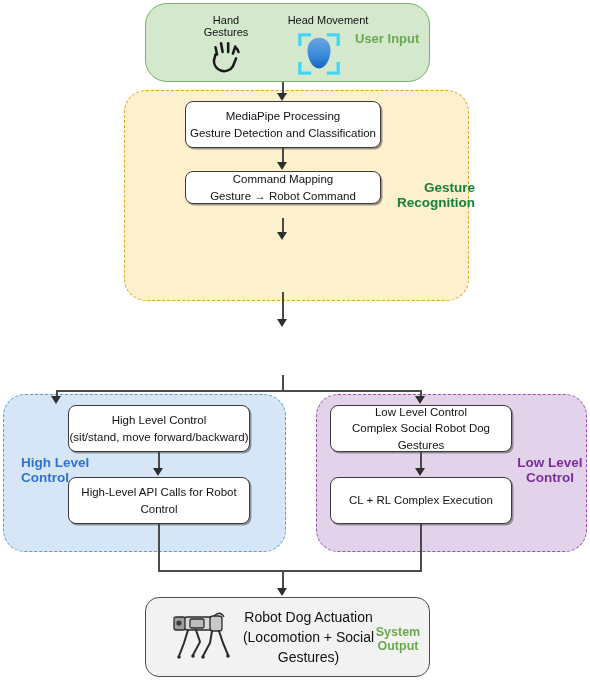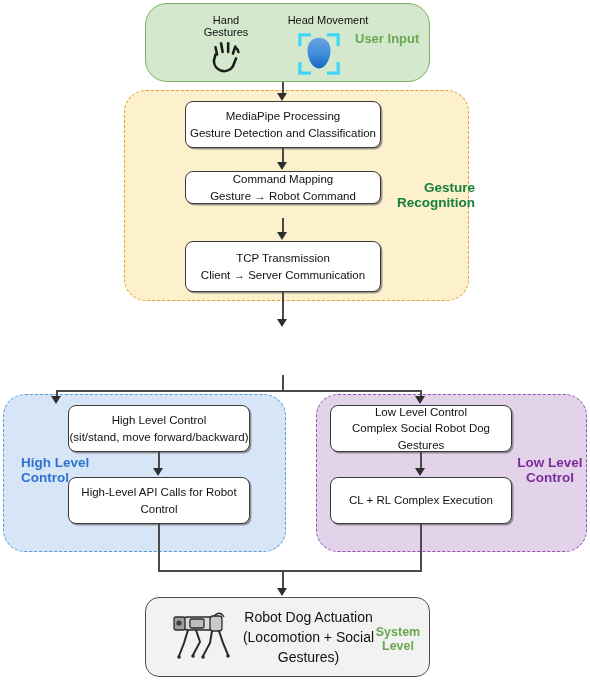--- a/index.html
+++ b/index.html
@@ -100,22 +100,20 @@
   <div class="glabel glabel-user">User Input</div>
 
   <div class="group grp-gesture"></div>
   <div class="glabel glabel-gesture">Gesture
 Recognition</div>
 
   <div class="node n-media">MediaPipe Processing
 Gesture Detection and Classification</div>
   <div class="node n-map">Command Mapping
 Gesture → Robot Command</div>
-  <div class="node n-tcp">TCP Transmission
-Client → Server Communication</div>
 
   <div class="group grp-high"></div>
   <div class="glabel glabel-high">High Level
 Control</div>
   <div class="node n-hl1">High Level Control
 (sit/stand, move forward/backward)</div>
   <div class="node n-hl2">High-Level API Calls for Robot Control</div>
 
   <div class="group grp-low"></div>
   <div class="glabel glabel-low">Low Level
@@ -144,21 +142,21 @@
         <circle cx="27" cy="49" r="1.8"></circle>
       <circle cx="37" cy="50" r="1.8"></circle>
         <circle cx="62" cy="49" r="1.8"></circle>
     </g>
     <path d="M48 9 q6 -6 10 1" stroke="#2b2b2b" stroke-width="1.4" fill="none"></path>
   </svg>
   <div class="node n-out">Robot Dog Actuation
 (Locomotion + Social
 Gestures)</div>
   <div class="glabel glabel-output">System
-Level</div>
+Output</div>
 
   <div class="ln vl" style="left:282px;top:82px;height:12px;"></div>
   <div class="arrow" style="left:277px;top:93px;"></div>
 
   <div class="ln vl" style="left:282px;top:148px;height:15px;"></div>
   <div class="arrow" style="left:277px;top:162px;"></div>
 
   <div class="ln vl" style="left:282px;top:218px;height:15px;"></div>
   <div class="arrow" style="left:277px;top:232px;"></div>
 

